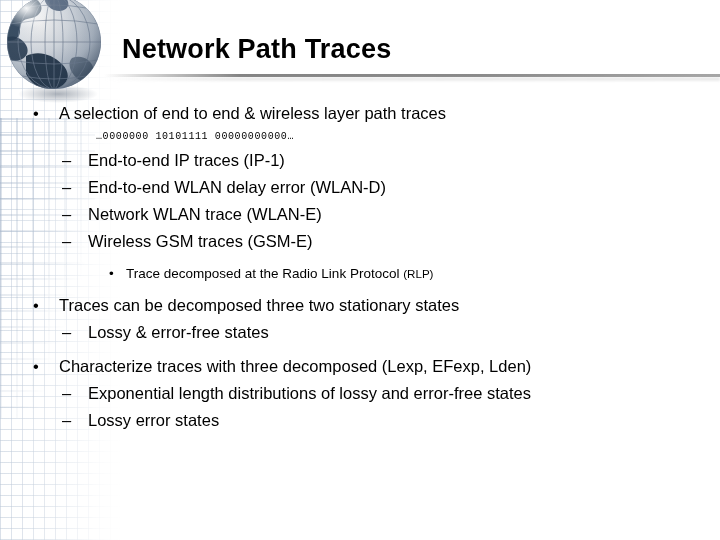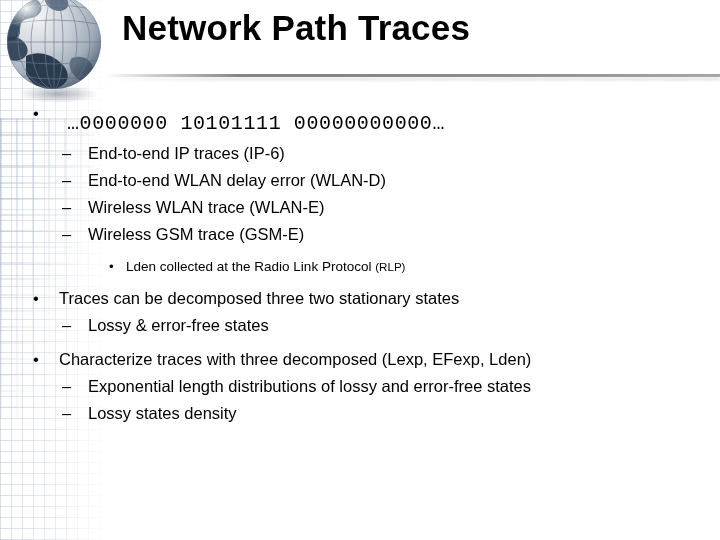--- a/index.html
+++ b/index.html
@@ -62,22 +62,22 @@
   #title-block {
     position: absolute;
     left: 0;
     top: 0;
     width: 720px;
     height: 86px;
   }
   #page-title {
     position: absolute;
     left: 122px;
-    top: 8px;
-    font-size: 35px;
+    top: 34px;
+    font-size: 27px;
     font-weight: bold;
     color: #000000;
     letter-spacing: 0.2px;
     white-space: nowrap;
   }
   #title-divider {
     position: absolute;
     left: 104px;
     top: 74px;
     width: 616px;
@@ -144,22 +144,22 @@
   }
   .lvl3 .marker {
     position: absolute;
     left: 109px;
     top: 0;
     font-size: 13.5px;
     line-height: inherit;
   }
   .mono-line {
     font-family: "Liberation Mono", "DejaVu Sans Mono", monospace;
-    font-size: 20px;
-    padding-left: 67px;
+    font-size: 10px;
+    padding-left: 96px;
     letter-spacing: 0.6px;
     color: #000000;
   }
   .gap-sm { height: 5px; }
   .gap-md { height: 9px; }
   .gap-lg { height: 12px; }
   .tiny-tail { font-size: 0.86em; }
 </style>
 </head>
 <body>
@@ -234,56 +234,57 @@
   <div id="title-block">
     <div id="page-title">Network Path Traces</div>
     <div id="title-divider"></div>
     <div id="title-divider-soft"></div>
   </div>
 
   <div id="body-content">
 
     <div class="line lvl1">
       <span class="marker">•</span>
+      <span>A selection of end to end &amp; wireless layer path traces</span>
     </div>
 
     <div class="gap-sm"></div>
 
     <div class="mono-line">…0000000 10101111 00000000000…</div>
 
     <div class="gap-md"></div>
 
     <div class="line lvl2">
       <span class="marker">–</span>
-      <span>End-to-end IP traces (IP-6)</span>
+      <span>End-to-end IP traces (IP-1)</span>
     </div>
     <div class="gap-sm"></div>
 
     <div class="line lvl2">
       <span class="marker">–</span>
       <span>End-to-end WLAN delay error (WLAN-D)</span>
     </div>
     <div class="gap-sm"></div>
 
     <div class="line lvl2">
       <span class="marker">–</span>
-      <span>Wireless WLAN trace (WLAN-E)</span>
-    </div>
-    <div class="gap-sm"></div>
-
-    <div class="line lvl2">
-      <span class="marker">–</span>
-      <span>Wireless GSM trace (GSM-E)</span>
+      <span>Network WLAN trace (WLAN-E)</span>
+    </div>
+    <div class="gap-sm"></div>
+
+    <div class="line lvl2">
+      <span class="marker">–</span>
+      <span>Wireless GSM traces (GSM-E)</span>
     </div>
 
     <div class="gap-lg"></div>
 
     <div class="line lvl3">
       <span class="marker">•</span>
-      <span>Lden collected at the Radio Link Protocol</span>
+      <span>Trace decomposed at the Radio Link Protocol</span>
       <span class="tiny-tail">(RLP)</span>
     </div>
 
     <div class="gap-lg"></div>
 
     <div class="line lvl1">
       <span class="marker">•</span>
       <span>Traces can be decomposed three two stationary states</span>
     </div>
     <div class="gap-sm"></div>
@@ -302,17 +303,17 @@
     <div class="gap-sm"></div>
 
     <div class="line lvl2">
       <span class="marker">–</span>
       <span>Exponential length distributions of lossy and error-free states</span>
     </div>
     <div class="gap-sm"></div>
 
     <div class="line lvl2">
       <span class="marker">–</span>
-      <span>Lossy states density</span>
+      <span>Lossy error states</span>
     </div>
 
   </div>
 </div>
 
 </body></html>

